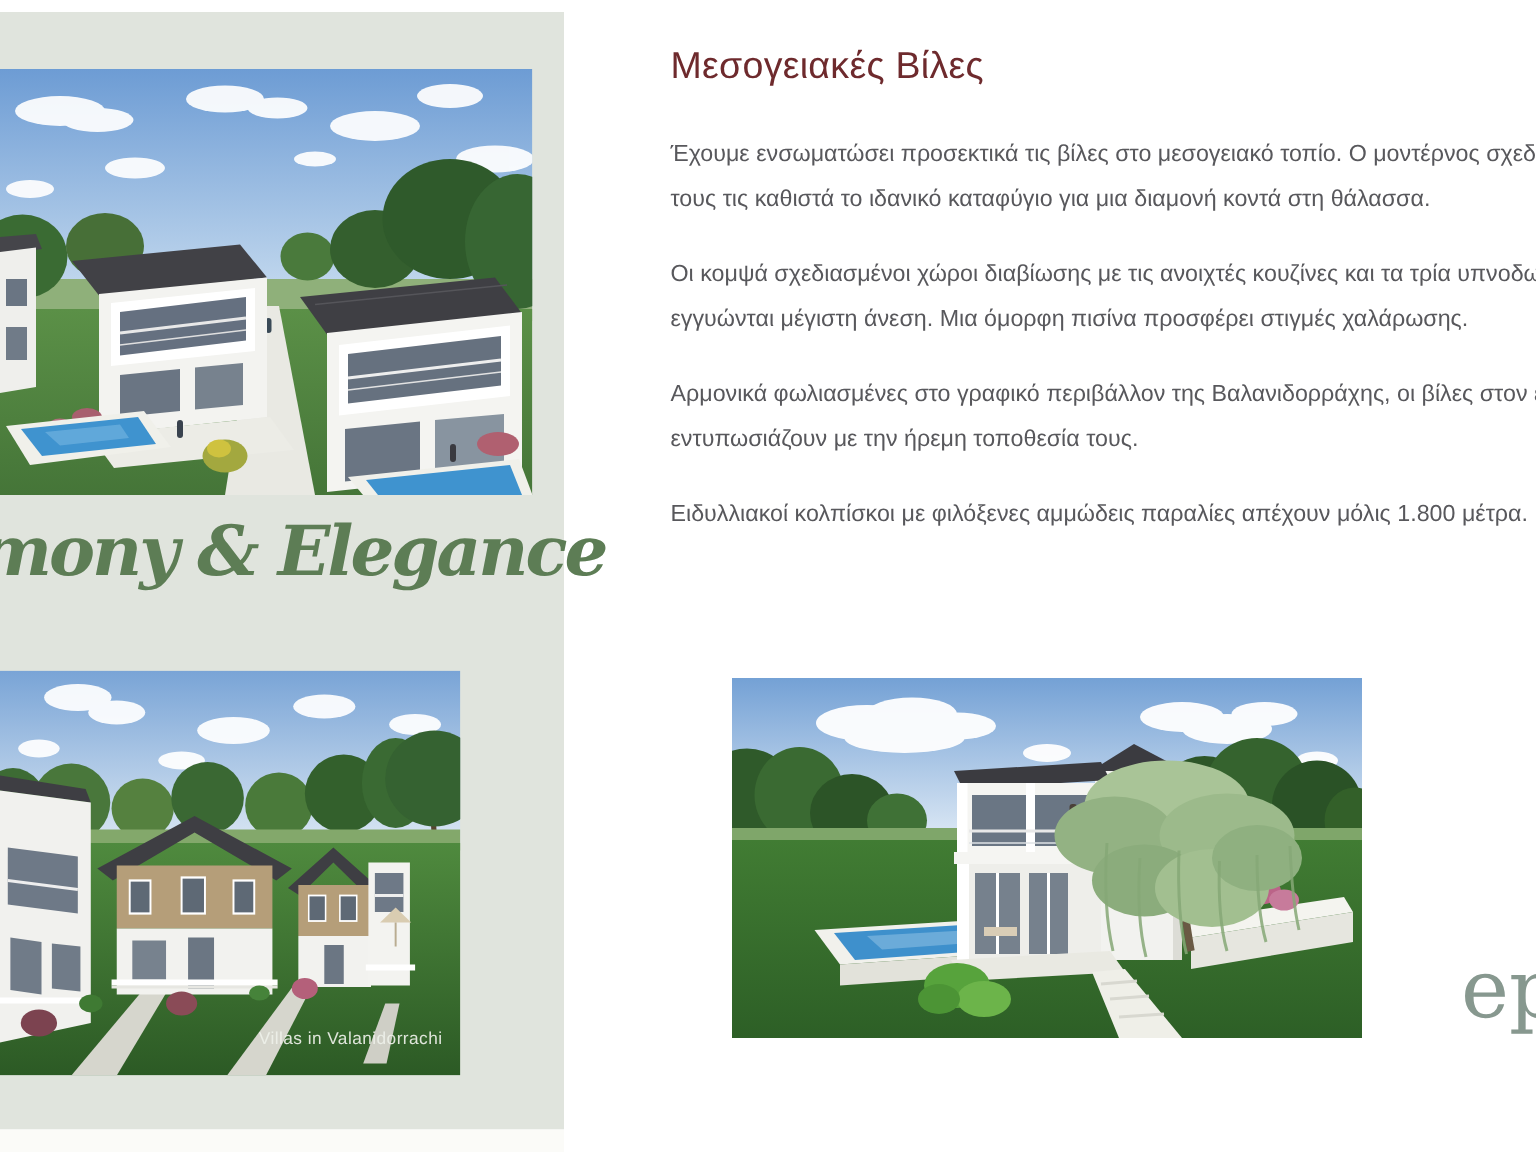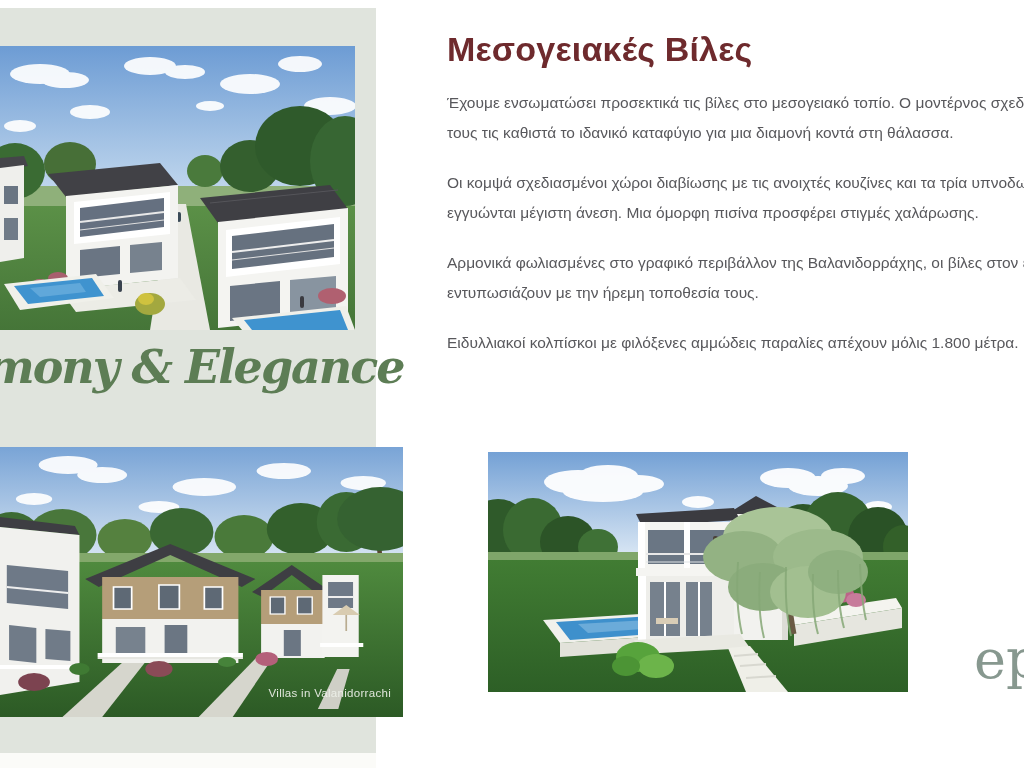--- a/index.html
+++ b/index.html
@@ -24,21 +24,21 @@
   }
   .panel-understrip {
     position: absolute; left: 0; top: 753px;
     width: 376px; height: 15px;
     background: #fbfbf8;
   }
   .img-frame { position: absolute; overflow: hidden; }
   .img-frame svg { display: block; width: 100%; height: 100%; }
 
   .aerial-frame { left: 0; top: 46px;  width: 355px; height: 284px; }
-  .row-frame    { left: 0; top: 447px; width: 403px; height: 270px; }
+  .row-frame    { left: 0; top: 447px; width: 307px; height: 270px; }
   .single-frame { left: 488px; top: 452px; width: 420px; height: 240px; }
 
   .tagline {
     position: absolute; left: -14px; top: 340px;
     width: 420px;
     font-family: "DejaVu Serif", serif;
     font-style: italic; font-weight: bold;
     font-size: 46px; letter-spacing: -2px;
     color: #5d7d55;
     white-space: nowrap;
@@ -46,21 +46,21 @@
 
   .row-caption {
     position: absolute; right: 12px; bottom: 18px;
     font-size: 11.5px; letter-spacing: .3px;
     color: #eef1ea; opacity: .92;
   }
 
   
   .page-title {
     position: absolute; left: 447px; top: 30px;
-    font-size: 34px; font-weight: 700;
+    font-size: 25px; font-weight: 400;
     letter-spacing: .2px;
     color: #6e2a2d;
     white-space: nowrap;
   }
   .copy {
     position: absolute; left: 447px; top: 88px;
     width: 680px;
     color: #58585c;
     font-size: 15.5px;
   }

